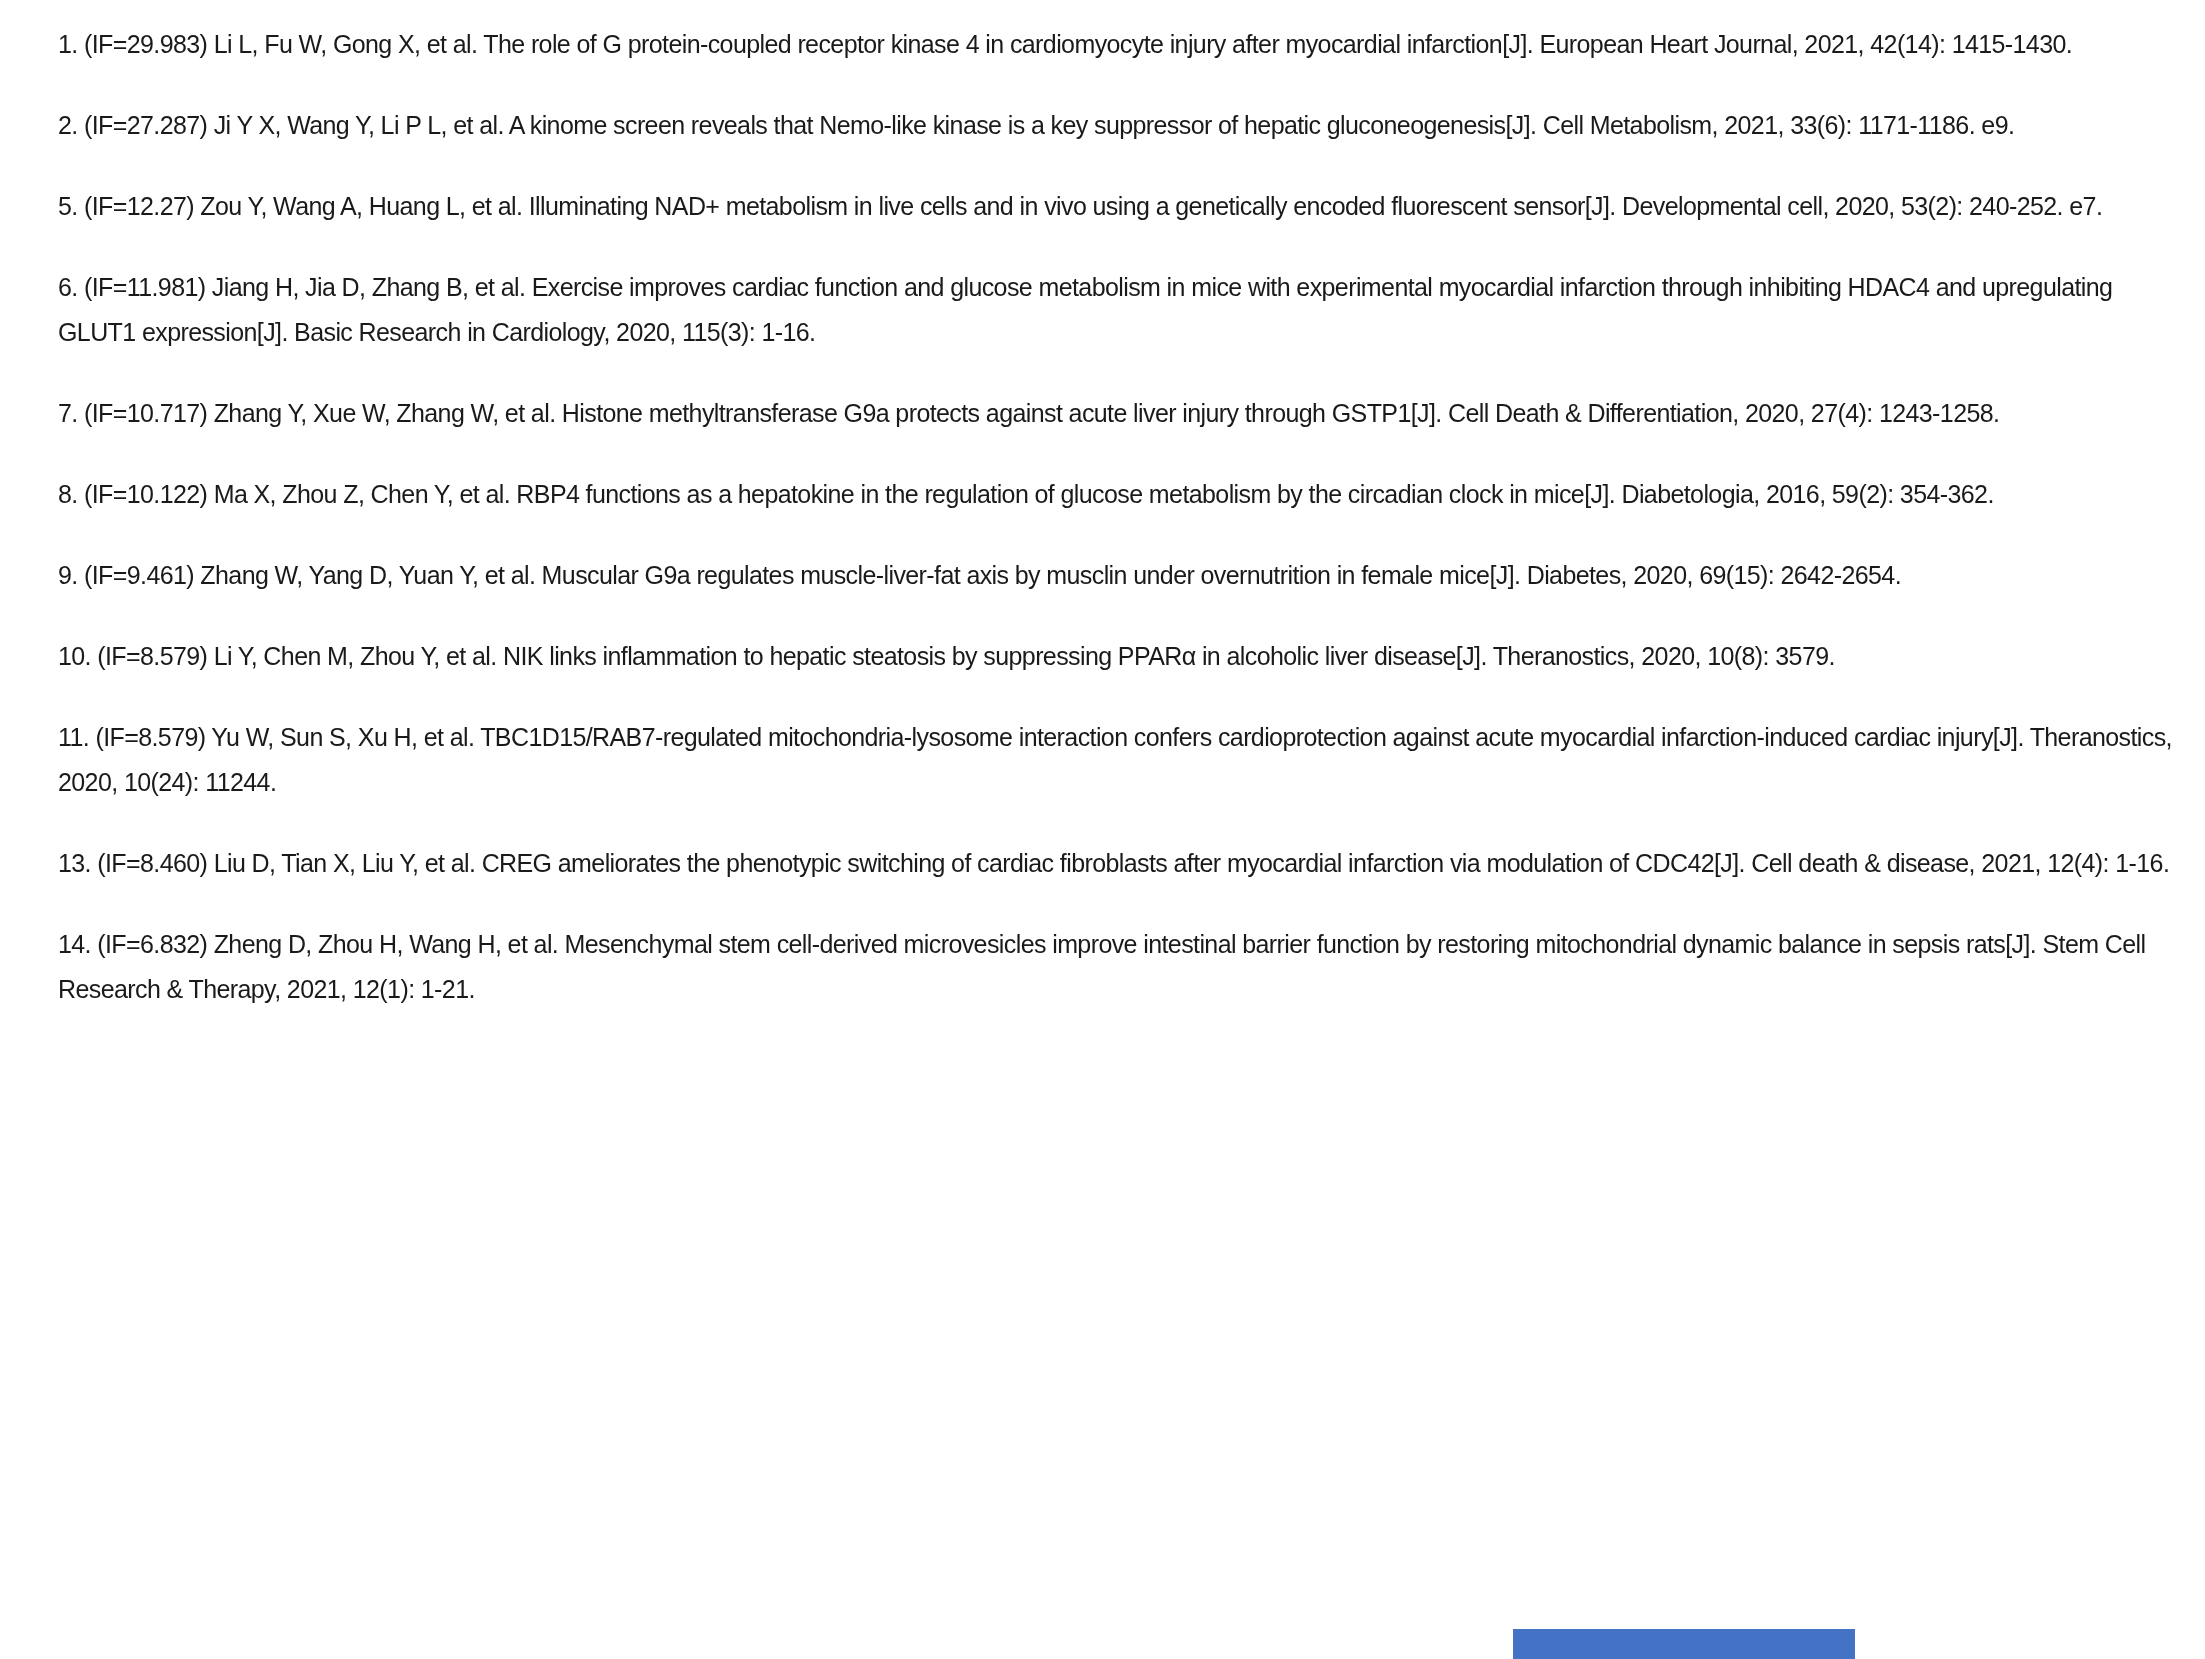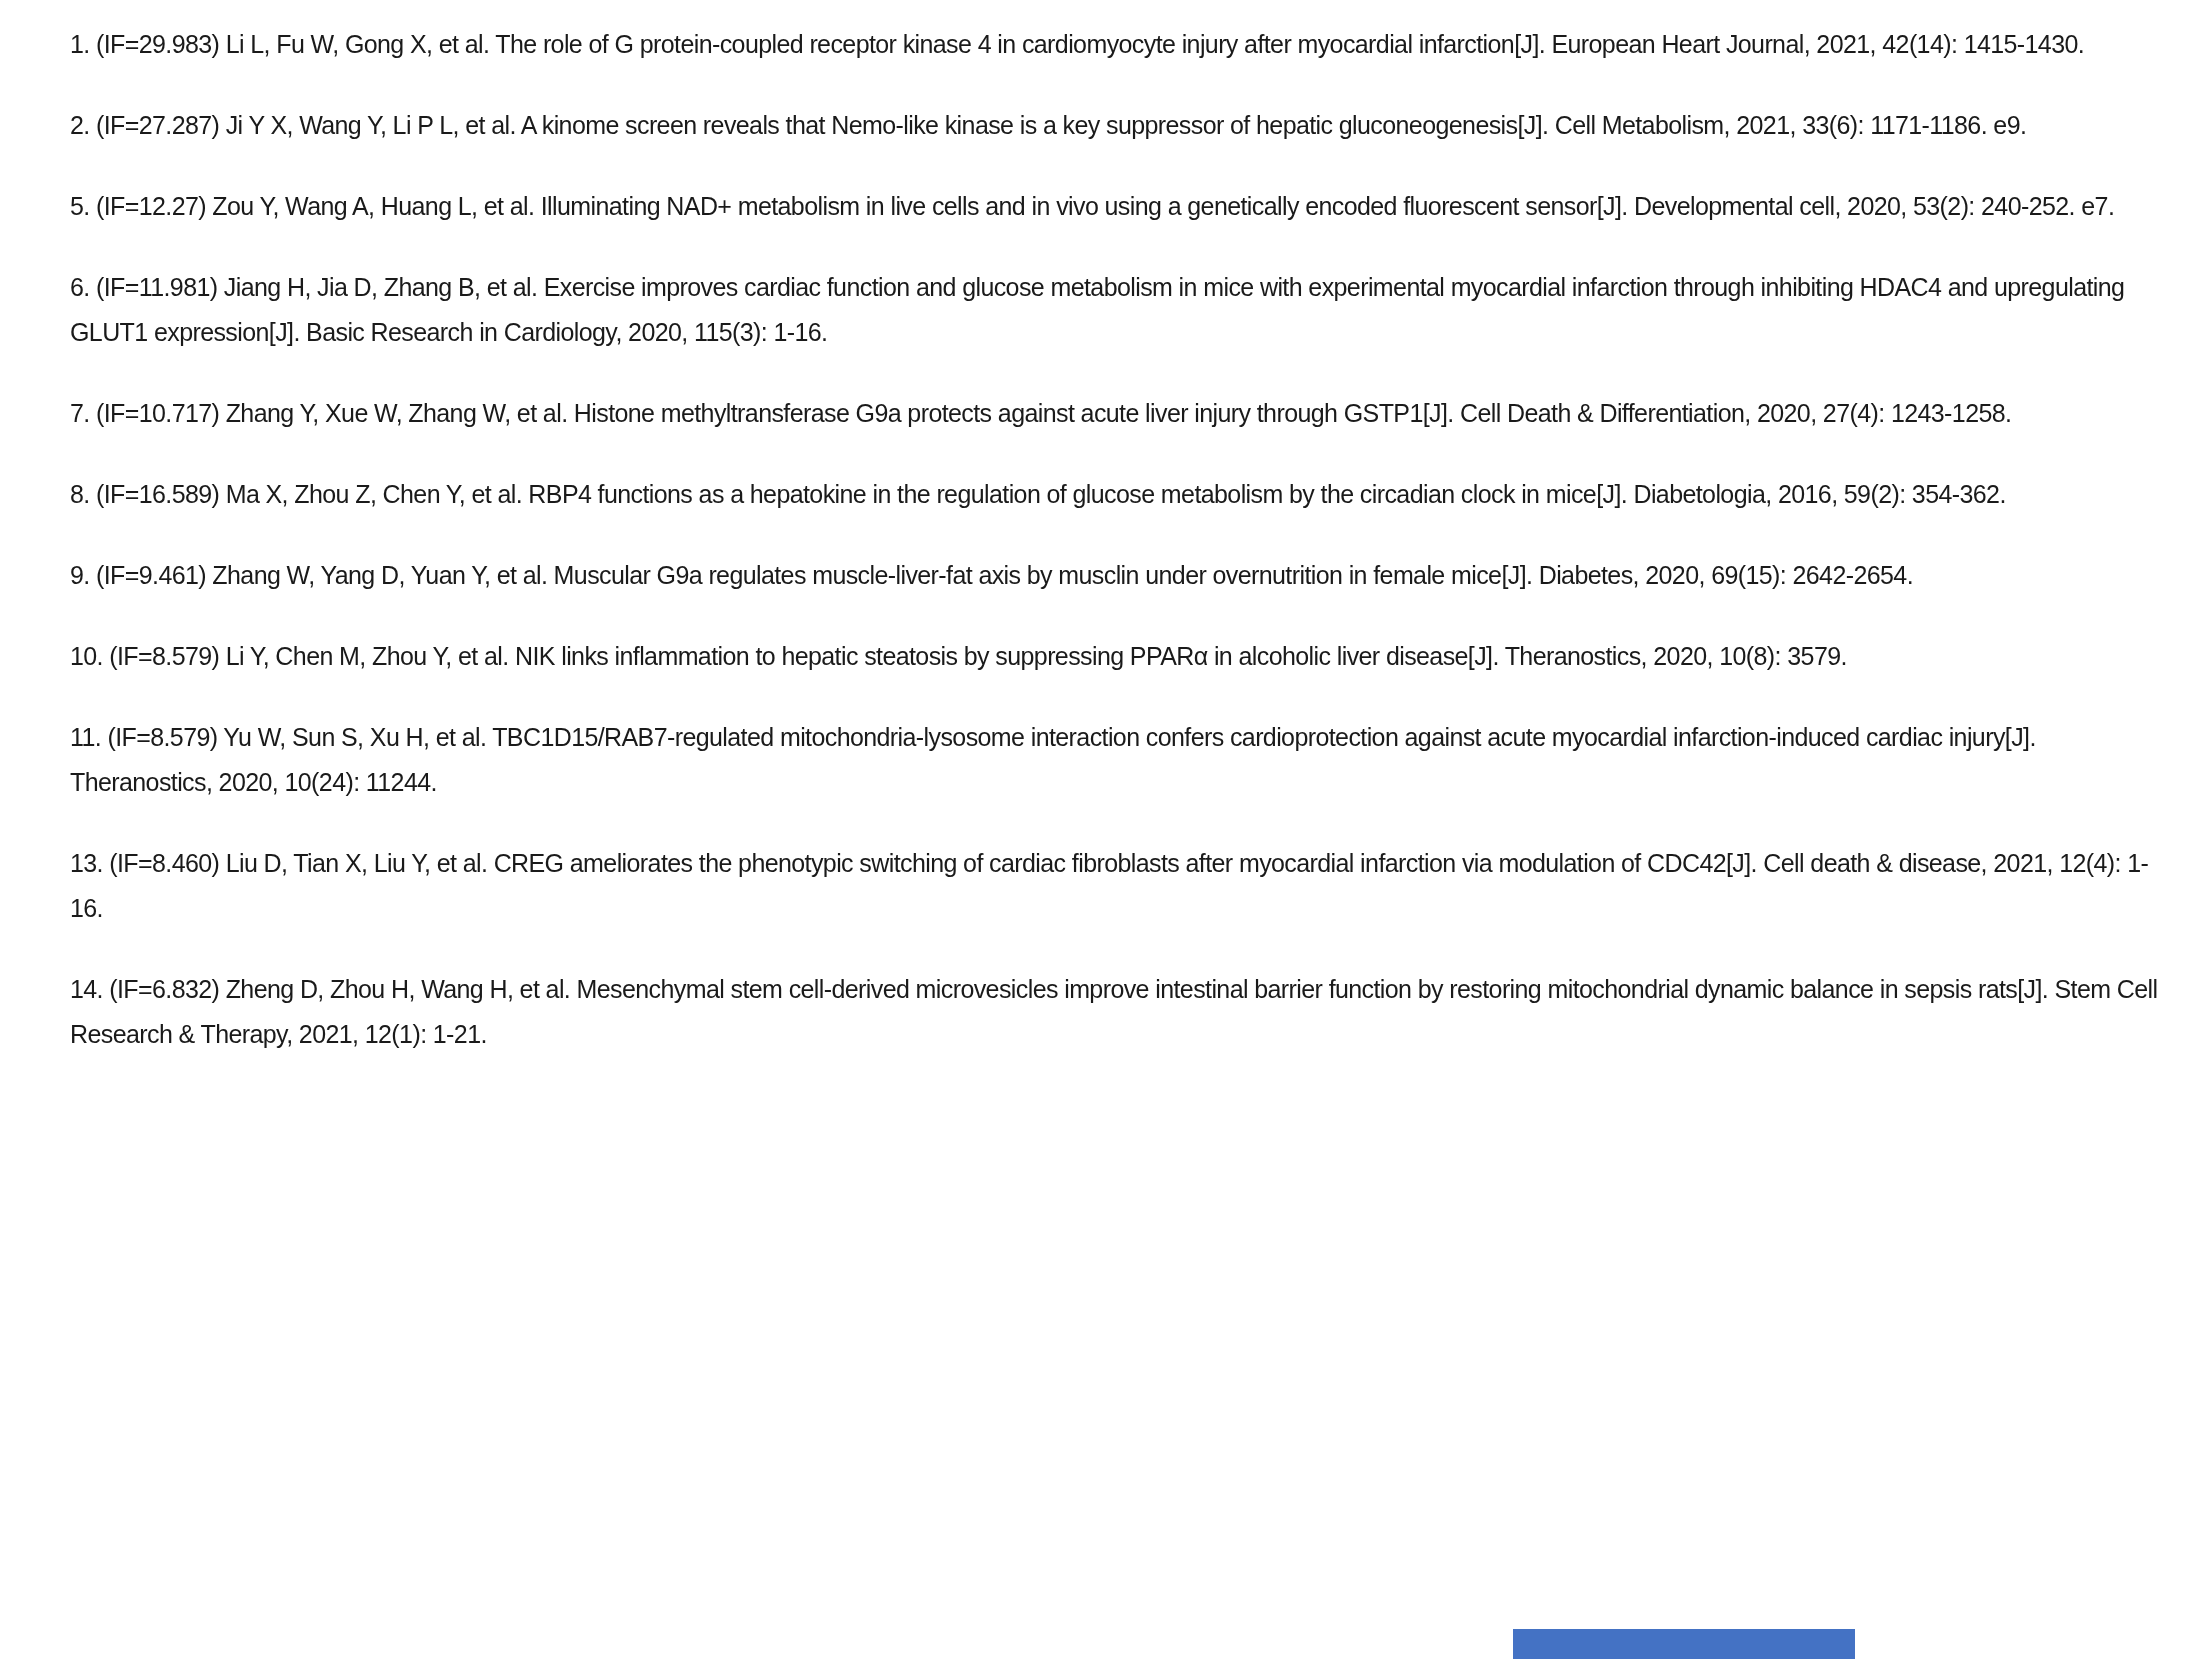--- a/index.html
+++ b/index.html
@@ -14,21 +14,21 @@
     overflow: hidden;
     font-family: "Liberation Sans", "DejaVu Sans", sans-serif;
     color: #1a1a1a;
   }
   .doc {
     box-sizing: border-box;
     width: 100%;
     padding: 22px 27px 0 58px;
   }
   .ref-item {
-    margin: 0 0 36px 12px;
+    margin: 0 0 36px 0;
     font-size: 25px;
     line-height: 45px;
     letter-spacing: -0.6px;
     font-weight: 400;
     color: #1a1a1a;
     text-align: left;
   }
   .bottom-bar {
     position: absolute;
     bottom: 0;
@@ -39,21 +39,21 @@
 </style>
 </head>
 <body>
 
 <div class="doc">
   <p class="ref-item">1.  (IF=29.983) Li L, Fu W, Gong X, et al. The role of G protein-coupled receptor kinase 4 in cardiomyocyte injury after myocardial infarction[J]. European Heart Journal, 2021, 42(14): 1415-1430.</p>
   <p class="ref-item">2.  (IF=27.287) Ji Y X, Wang Y, Li P L, et al. A kinome screen reveals that Nemo-like kinase is a key suppressor of hepatic gluconeogenesis[J]. Cell Metabolism, 2021, 33(6): 1171-1186. e9.</p>
   <p class="ref-item">5.  (IF=12.27) Zou Y, Wang A, Huang L, et al. Illuminating NAD+ metabolism in live cells and in vivo using a genetically encoded fluorescent sensor[J]. Developmental cell, 2020, 53(2): 240-252. e7.</p>
   <p class="ref-item">6.  (IF=11.981) Jiang H, Jia D, Zhang B, et al. Exercise improves cardiac function and glucose metabolism in mice with experimental myocardial infarction through inhibiting HDAC4 and upregulating GLUT1 expression[J]. Basic Research in Cardiology, 2020, 115(3): 1-16.</p>
   <p class="ref-item">7.  (IF=10.717) Zhang Y, Xue W, Zhang W, et al. Histone methyltransferase G9a protects against acute liver injury through GSTP1[J]. Cell Death &amp; Differentiation, 2020, 27(4): 1243-1258.</p>
-  <p class="ref-item">8.  (IF=16.589) Ma X, Zhou Z, Chen Y, et al. RBP4 functions as a hepatokine in the regulation of glucose metabolism by the circadian clock in mice[J]. Diabetologia, 2016, 59(2): 354-362.</p>
+  <p class="ref-item">8.  (IF=10.122) Ma X, Zhou Z, Chen Y, et al. RBP4 functions as a hepatokine in the regulation of glucose metabolism by the circadian clock in mice[J]. Diabetologia, 2016, 59(2): 354-362.</p>
   <p class="ref-item">9.  (IF=9.461) Zhang W, Yang D, Yuan Y, et al. Muscular G9a regulates muscle-liver-fat axis by musclin under overnutrition in female mice[J]. Diabetes, 2020, 69(15): 2642-2654.</p>
   <p class="ref-item">10.  (IF=8.579) Li Y, Chen M, Zhou Y, et al. NIK links inflammation to hepatic steatosis by suppressing PPARα in alcoholic liver disease[J]. Theranostics, 2020, 10(8): 3579.</p>
   <p class="ref-item">11.  (IF=8.579) Yu W, Sun S, Xu H, et al. TBC1D15/RAB7-regulated mitochondria-lysosome interaction confers cardioprotection against acute myocardial infarction-induced cardiac injury[J]. Theranostics, 2020, 10(24): 11244.</p>
   <p class="ref-item">13.  (IF=8.460) Liu D, Tian X, Liu Y, et al. CREG ameliorates the phenotypic switching of cardiac fibroblasts after myocardial infarction via modulation of CDC42[J]. Cell death &amp; disease, 2021, 12(4): 1-16.</p>
   <p class="ref-item">14.  (IF=6.832) Zheng D, Zhou H, Wang H, et al. Mesenchymal stem cell-derived microvesicles improve intestinal barrier function by restoring mitochondrial dynamic balance in sepsis rats[J]. Stem Cell Research &amp; Therapy, 2021, 12(1): 1-21.</p>
 </div>
 
 <div class="bottom-bar" style="background: rgb(68, 114, 196);"></div>
 
 

